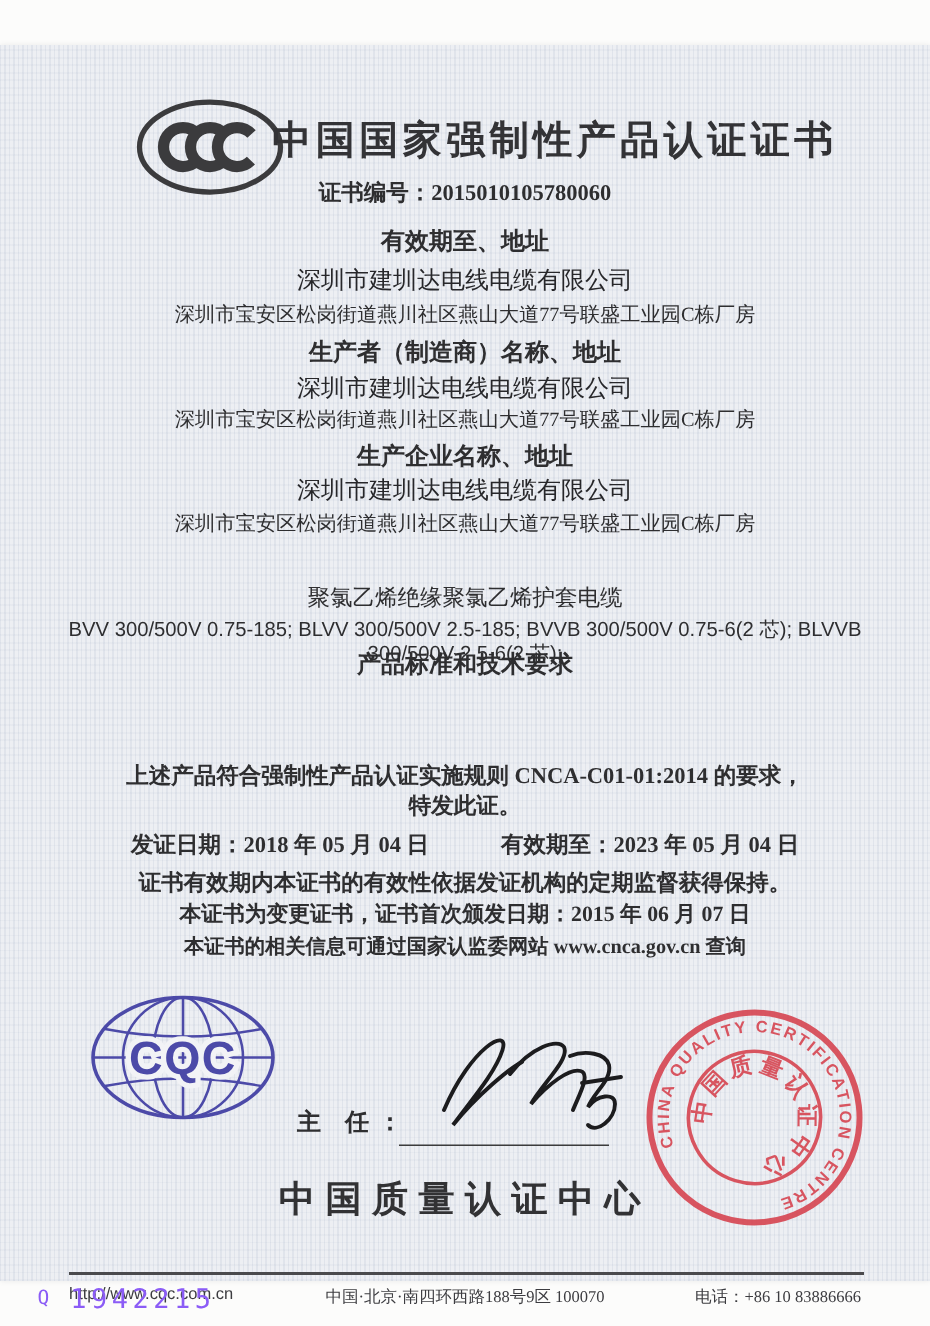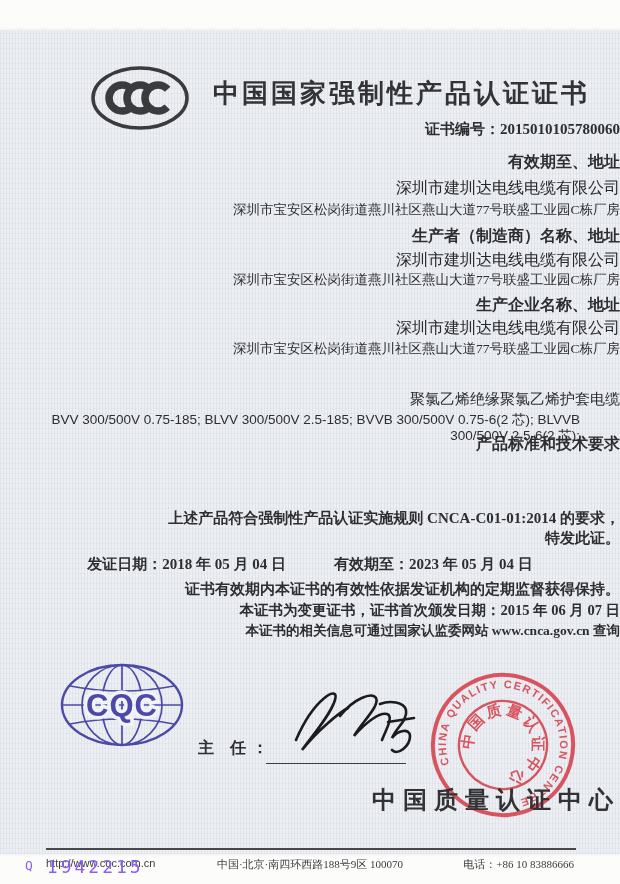--- a/index.html
+++ b/index.html
@@ -10,21 +10,21 @@
     color:#2e2e30;
   }
   .paper{
     position:absolute;left:0;top:30px;width:620px;height:824px;
     background-color:#edeff3;
     background-image:
       repeating-linear-gradient(90deg, rgba(110,130,165,0.10) 0 1px, rgba(255,255,255,0) 1px 3px),
       repeating-linear-gradient(0deg, rgba(110,130,165,0.05) 0 1px, rgba(255,255,255,0) 1px 5px);
     box-shadow:0 0 4px rgba(0,0,0,0.08);
   }
-  .row{position:absolute;left:0;width:620px;text-align:right;line-height:1.2;}
+  .row{position:absolute;left:0;width:620px;text-align:center;line-height:1.2;}
   .b{font-weight:bold;}
   .sans{font-family:"Liberation Sans","DejaVu Sans",sans-serif;}
   .title{font-size:26px;letter-spacing:3px;color:#333336;}
   .h16{font-size:16px;}
   .t16{font-size:16px;color:#27272a;}
   .t15{font-size:15px;}
   .t135{font-size:13.5px;}
   .dates-row{display:flex;justify-content:center;gap:48px;}
   .sig-label{position:absolute;left:198px;top:708px;font-size:16px;font-weight:bold;letter-spacing:6px;}
   .sig-line{position:absolute;left:266px;top:733px;width:140px;height:0;border-bottom:1.5px solid #3c3c3c;}

